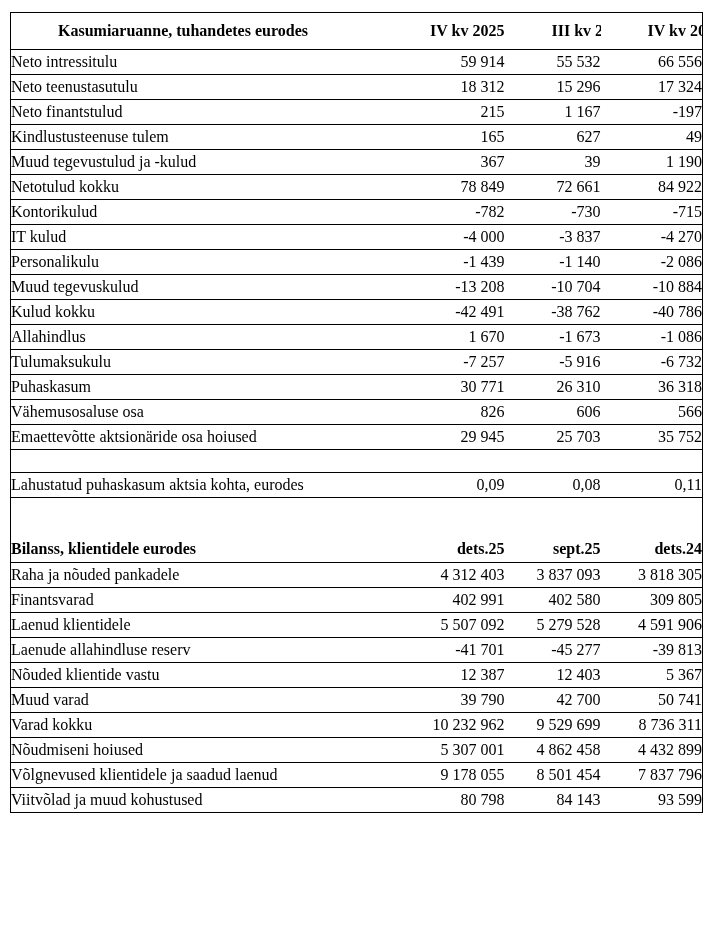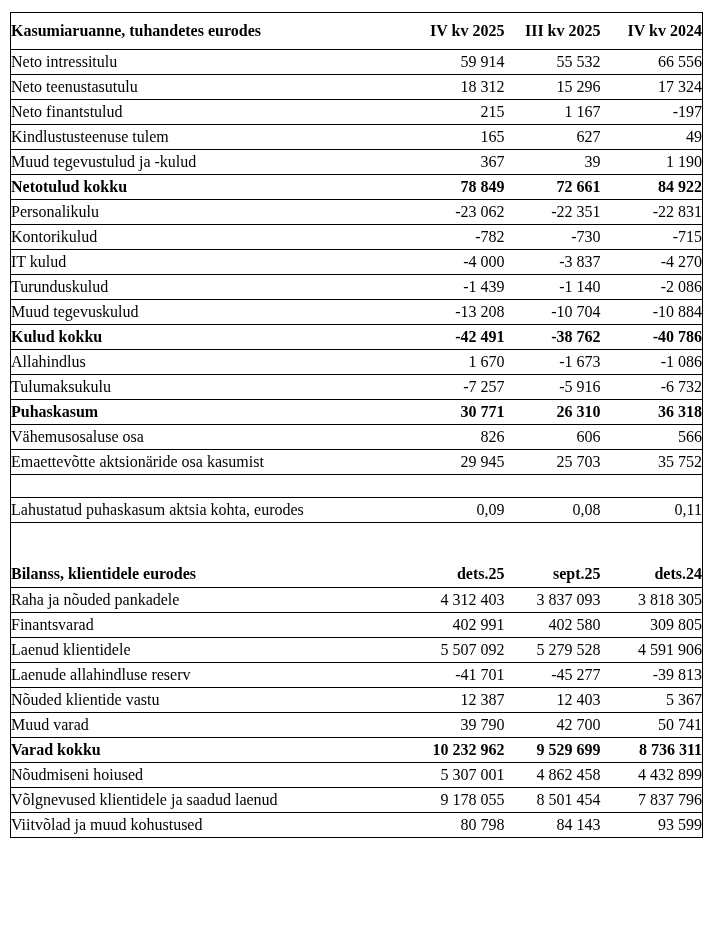--- a/index.html
+++ b/index.html
@@ -32,23 +32,23 @@
   }
   td.label {
     text-align: left;
     padding-left: 4px;
   }
   td.num {
     text-align: right;
     padding-right: 3px;
   }
   tr.data td { height: 24px; font-weight: normal; }
-  tr.total td { height: 24px; font-weight: bold; }
+  tr.total td { height: 24px; font-weight: normal; }
   tr.header td { height: 26px; font-weight: bold; }
-  tbody tr:first-child td { height: 36px; }
+  tbody tr:first-child td { height: 36px; padding-left: 47px; }
   tr.spacer td { height: 22px; }
   tr.gap td { height: 38px; border-bottom: none; }
 </style>
 </head>
 <body>
 
 <div class="sheet">
   <table class="fin">
     <colgroup>
       <col style="width:346px">
@@ -93,39 +93,33 @@
           <td class="num">39</td>
           <td class="num">1 190</td>
         </tr>
         <tr class="total">
           <td class="label">Netotulud kokku</td>
           <td class="num">78 849</td>
           <td class="num">72 661</td>
           <td class="num">84 922</td>
         </tr>
         <tr class="data">
-          <td class="label">Personalikulu</td>
-          <td class="num">-23 062</td>
-          <td class="num">-22 351</td>
-          <td class="num">-22 831</td>
-        </tr>
-        <tr class="data">
           <td class="label">Kontorikulud</td>
           <td class="num">-782</td>
           <td class="num">-730</td>
           <td class="num">-715</td>
         </tr>
         <tr class="data">
           <td class="label">IT kulud</td>
           <td class="num">-4 000</td>
           <td class="num">-3 837</td>
           <td class="num">-4 270</td>
         </tr>
         <tr class="data">
-          <td class="label">Turunduskulud</td>
+          <td class="label">Personalikulu</td>
           <td class="num">-1 439</td>
           <td class="num">-1 140</td>
           <td class="num">-2 086</td>
         </tr>
         <tr class="data">
           <td class="label">Muud tegevuskulud</td>
           <td class="num">-13 208</td>
           <td class="num">-10 704</td>
           <td class="num">-10 884</td>
         </tr>
@@ -153,21 +147,21 @@
           <td class="num">26 310</td>
           <td class="num">36 318</td>
         </tr>
         <tr class="data">
           <td class="label">Vähemusosaluse osa</td>
           <td class="num">826</td>
           <td class="num">606</td>
           <td class="num">566</td>
         </tr>
         <tr class="data">
-          <td class="label">Emaettevõtte aktsionäride osa kasumist</td>
+          <td class="label">Emaettevõtte aktsionäride osa hoiused</td>
           <td class="num">29 945</td>
           <td class="num">25 703</td>
           <td class="num">35 752</td>
         </tr>
         <tr class="spacer">
           <td colspan="4"></td>
         </tr>
         <tr class="data">
           <td class="label">Lahustatud puhaskasum aktsia kohta, eurodes</td>
           <td class="num">0,09</td>

